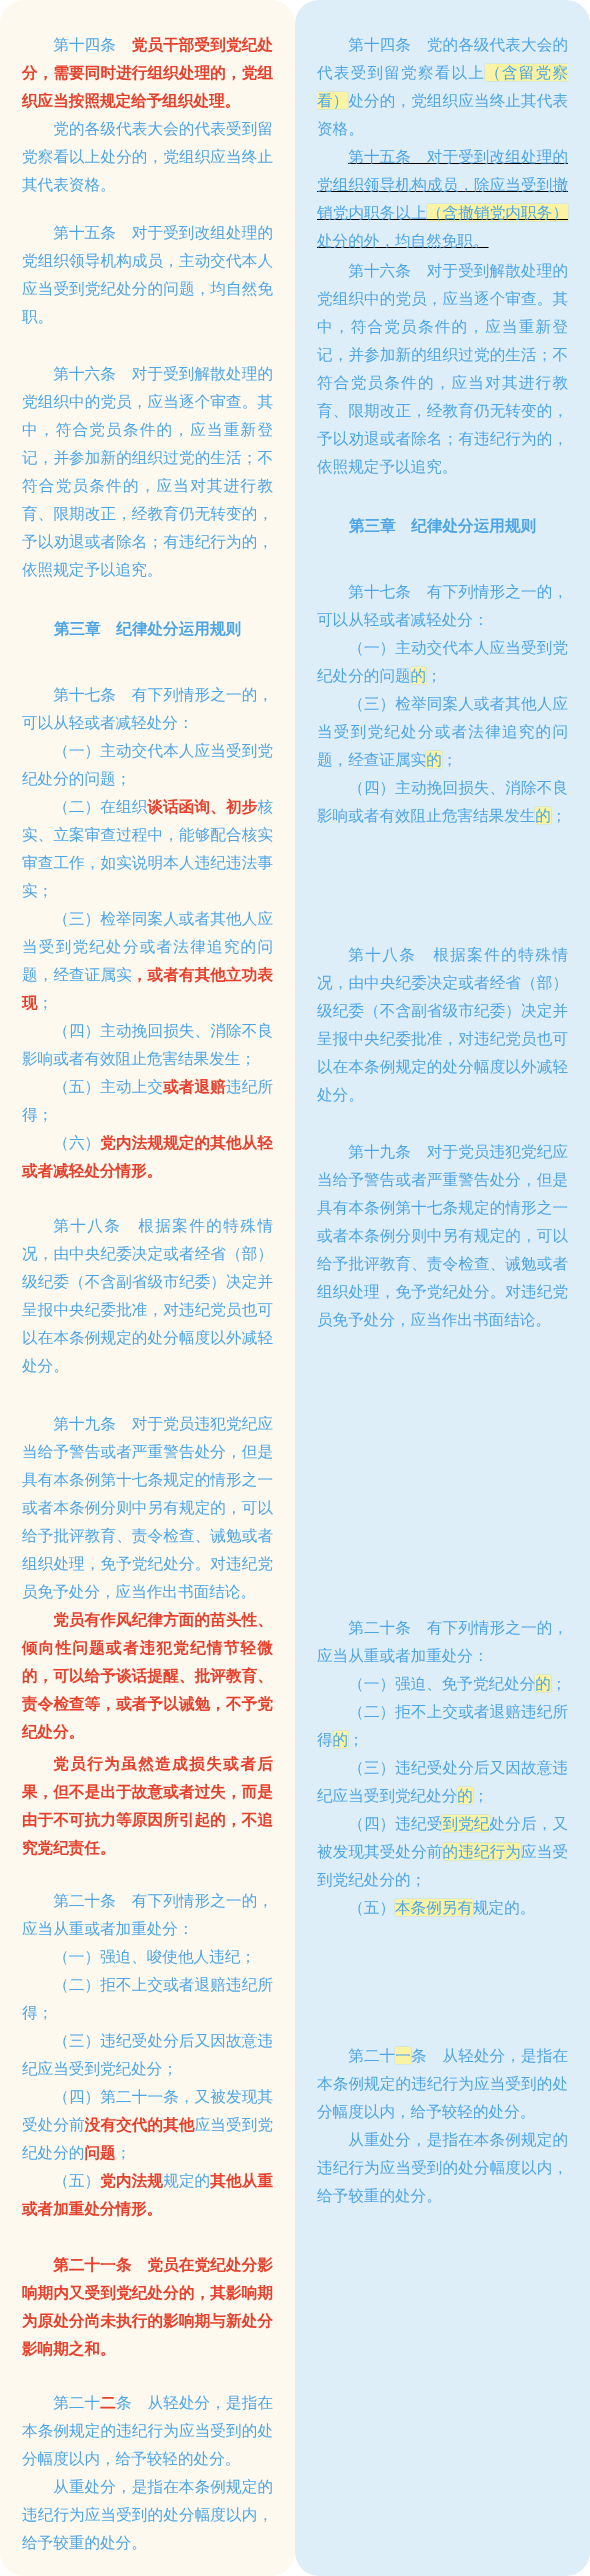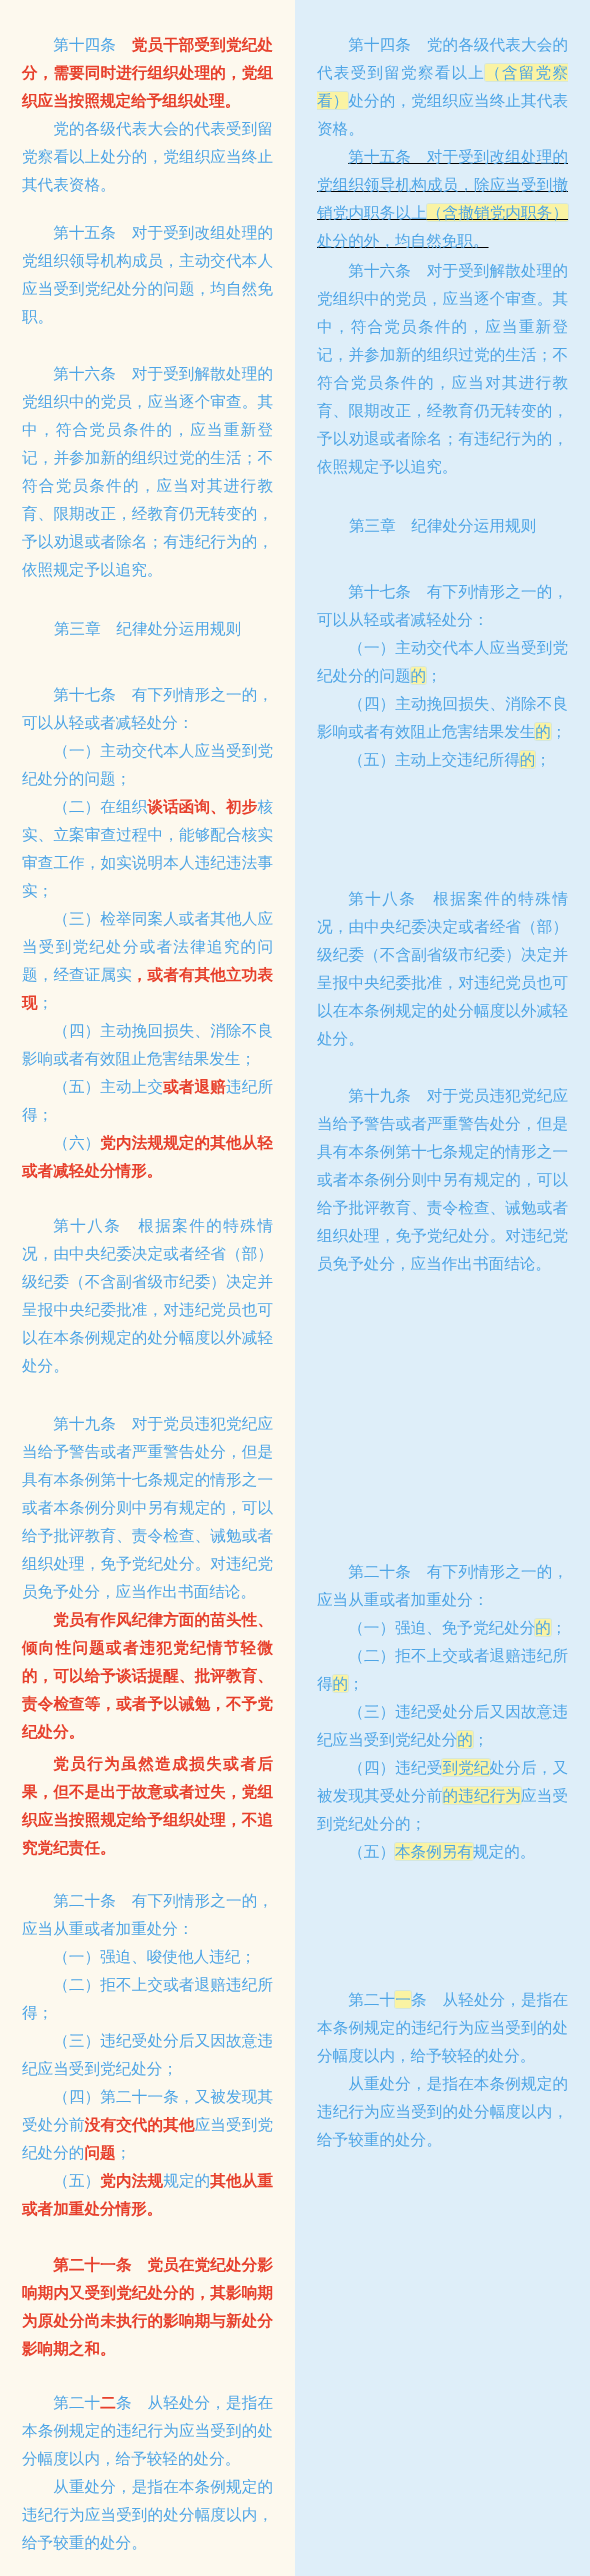--- a/index.html
+++ b/index.html
@@ -5,26 +5,26 @@
   :root{
     --blue:#4EA5E6;
     --red:#E7402C;
     --hl:#FAF3A3;
     --leftbg:#FDF9EE;
     --rightbg:#DEEEF9;
   }
   html,body{margin:0;padding:0;}
   body{width:590px;height:2576px;overflow:hidden;font-family:"Liberation Sans","DejaVu Sans",sans-serif;}
   .page{display:flex;width:590px;height:2576px;}
-  .col{width:295px;box-sizing:border-box;padding:31px 22px 0 22px;overflow:hidden;height:2576px;}
+  .col{width:295px;box-sizing:border-box;padding:31px 22px 0 22px;overflow:hidden;height:2576px;border-radius:24px;}
   .col-left{background:var(--leftbg);}
   .col-right{background:var(--rightbg);}
   p{margin:0;font-size:15.6px;line-height:28px;letter-spacing:0;
     text-align:justify;text-indent:2em;word-break:break-all;}
-  p.heading{text-align:center;text-indent:0;font-weight:normal;}
+  p.heading{text-align:center;text-indent:0;font-weight:bold;}
   p.clip{white-space:nowrap;overflow:hidden;}
   .blue{color:var(--blue);}
   .red{color:var(--red);font-weight:bold;}
   .hl{color:var(--blue);background:var(--hl);border-radius:1.6px;box-shadow:0 0 0 0.8px rgba(180,205,140,.30);}
 </style>
 </head>
 <body>
 
 <div class="page">
   <div class="col col-left">
@@ -36,41 +36,41 @@
       <p style="margin-top: 38px;"><span class="blue">第十七条　有下列情形之一的，可以从轻或者减轻处分：</span></p>
       <p><span class="blue">（一）主动交代本人应当受到党纪处分的问题；</span></p>
       <p><span class="blue">（二）在组织</span><span class="red">谈话函询、初步</span><span class="blue">核实、立案审查过程中，能够配合核实审查工作，如实说明本人违纪违法事实；</span></p>
       <p><span class="blue">（三）检举同案人或者其他人应当受到党纪处分或者法律追究的问题，经查证属实</span><span class="red">，或者有其他立功表现</span><span class="blue">；</span></p>
       <p><span class="blue">（四）主动挽回损失、消除不良影响或者有效阻止危害结果发生；</span></p>
       <p><span class="blue">（五）主动上交</span><span class="red">或者退赔</span><span class="blue">违纪所得；</span></p>
       <p><span class="blue">（六）</span><span class="red">党内法规规定的其他从轻或者减轻处分情形。</span></p>
       <p style="margin-top: 27px;"><span class="blue">第十八条　根据案件的特殊情况，由中央纪委决定或者经省（部）级纪委（不含副省级市纪委）决定并呈报中央纪委批准，对违纪党员也可以在本条例规定的处分幅度以外减轻处分。</span></p>
       <p style="margin-top: 29.5px;"><span class="blue">第十九条　对于党员违犯党纪应当给予警告或者严重警告处分，但是具有本条例第十七条规定的情形之一或者本条例分则中另有规定的，可以给予批评教育、责令检查、诫勉或者组织处理，免予党纪处分。对违纪党员免予处分，应当作出书面结论。</span></p>
       <p><span class="red">党员有作风纪律方面的苗头性、倾向性问题或者违犯党纪情节轻微的，可以给予谈话提醒、批评教育、责令检查等，或者予以诫勉，不予党纪处分。</span></p>
-      <p style="margin-top: 4.1px;"><span class="red">党员行为虽然造成损失或者后果，但不是出于故意或者过失，党组织应当按照规定给予组织处理，不追究党纪责任。</span></p>
+      <p style="margin-top: 4.1px;"><span class="red">党员行为虽然造成损失或者后果，但不是出于故意或者过失，而是由于不可抗力等原因所引起的，不追究党纪责任。</span></p>
       <p style="margin-top: 25.4px;"><span class="blue">第二十条　有下列情形之一的，应当从重或者加重处分：</span></p>
       <p><span class="blue">（一）强迫、唆使他人违纪；</span></p>
       <p><span class="blue">（二）拒不上交或者退赔违纪所得；</span></p>
       <p><span class="blue">（三）违纪受处分后又因故意违纪应当受到党纪处分；</span></p>
       <p><span class="blue">（四）第二十一条，又被发现其受处分前</span><span class="red">没有交代的其他</span><span class="blue">应当受到党纪处分的</span><span class="red">问题</span><span class="blue">；</span></p>
       <p><span class="blue">（五）</span><span class="red">党内法规</span><span class="blue">规定的</span><span class="red">其他从重或者加重处分情形。</span></p>
       <p style="margin-top: 28px;"><span class="red">第二十一条　党员在党纪处分影响期内又受到党纪处分的，其影响期为原处分尚未执行的影响期与新处分影响期之和。</span></p>
       <p style="margin-top: 26px;"><span class="blue">第二十</span><span class="red">二</span><span class="blue">条　从轻处分，是指在本条例规定的违纪行为应当受到的处分幅度以内，给予较轻的处分。</span></p>
       <p><span class="blue">从重处分，是指在本条例规定的违纪行为应当受到的处分幅度以内，给予较重的处分。</span></p>
       <p class="clip" style="margin-top: 16.4px;"><span class="red">减轻处分，是指在本条例规定的违纪</span></p>
     </div>
   <div class="col col-right">
       <p><span class="blue">第十四条　党的各级代表大会的代表受到留党察看以上</span><span class="hl">（含留党察看）</span><span class="blue">处分的，党组织应当终止其代表资格。</span></p>
       <p style=" text-decoration: underline;"><span class="blue">第十五条　对于受到改组处理的党组织领导机构成员，除应当受到撤销党内职务以上</span><span class="hl">（含撤销党内职务）</span><span class="blue">处分的外，均自然免职。</span></p>
       <p style="margin-top: 1.6px;"><span class="blue">第十六条　对于受到解散处理的党组织中的党员，应当逐个审查。其中，符合党员条件的，应当重新登记，并参加新的组织过党的生活；不符合党员条件的，应当对其进行教育、限期改正，经教育仍无转变的，予以劝退或者除名；有违纪行为的，依照规定予以追究。</span></p>
       <p class="heading" style="margin-top: 31px;"><span class="blue">第三章　纪律处分运用规则</span></p>
       <p style="margin-top: 38px;"><span class="blue">第十七条　有下列情形之一的，可以从轻或者减轻处分：</span></p>
       <p><span class="blue">（一）主动交代本人应当受到党纪处分的问题</span><span class="hl">的</span><span class="blue">；</span></p>
+      <p><span class="blue">（三）检举同案人或者其他人应当受到党纪处分或者法律追究的问题，经查证属实</span><span class="hl">的</span><span class="blue">；</span></p>
       <p><span class="blue">（四）主动挽回损失、消除不良影响或者有效阻止危害结果发生</span><span class="hl">的</span><span class="blue">；</span></p>
-      <p><span class="blue">（五）主动上交违纪所得</span><span class="hl">的</span><span class="blue">；</span></p>
       <p style="margin-top: 111px;"><span class="blue">第十八条　根据案件的特殊情况，由中央纪委决定或者经省（部）级纪委（不含副省级市纪委）决定并呈报中央纪委批准，对违纪党员也可以在本条例规定的处分幅度以外减轻处分。</span></p>
       <p style="margin-top: 29.5px;"><span class="blue">第十九条　对于党员违犯党纪应当给予警告或者严重警告处分，但是具有本条例第十七条规定的情形之一或者本条例分则中另有规定的，可以给予批评教育、责令检查、诫勉或者组织处理，免予党纪处分。对违纪党员免予处分，应当作出书面结论。</span></p>
       <p style="margin-top: 280px;"><span class="blue">第二十条　有下列情形之一的，应当从重或者加重处分：</span></p>
       <p><span class="blue">（一）强迫、免予党纪处分</span><span class="hl">的</span><span class="blue">；</span></p>
       <p><span class="blue">（二）拒不上交或者退赔违纪所得</span><span class="hl">的</span><span class="blue">；</span></p>
       <p><span class="blue">（三）违纪受处分后又因故意违纪应当受到党纪处分</span><span class="hl">的</span><span class="blue">；</span></p>
       <p><span class="blue">（四）违纪受</span><span class="hl">到党纪</span><span class="blue">处分后，又被发现其受处分前</span><span class="hl">的违纪行为</span><span class="blue">应当受到党纪处分的；</span></p>
       <p><span class="blue">（五）</span><span class="hl">本条例另有</span><span class="blue">规定的。</span></p>
       <p style="margin-top: 120px;"><span class="blue">第二十</span><span class="hl">一</span><span class="blue">条　从轻处分，是指在本条例规定的违纪行为应当受到的处分幅度以内，给予较轻的处分。</span></p>
       <p><span class="blue">从重处分，是指在本条例规定的违纪行为应当受到的处分幅度以内，给予较重的处分。</span></p>

